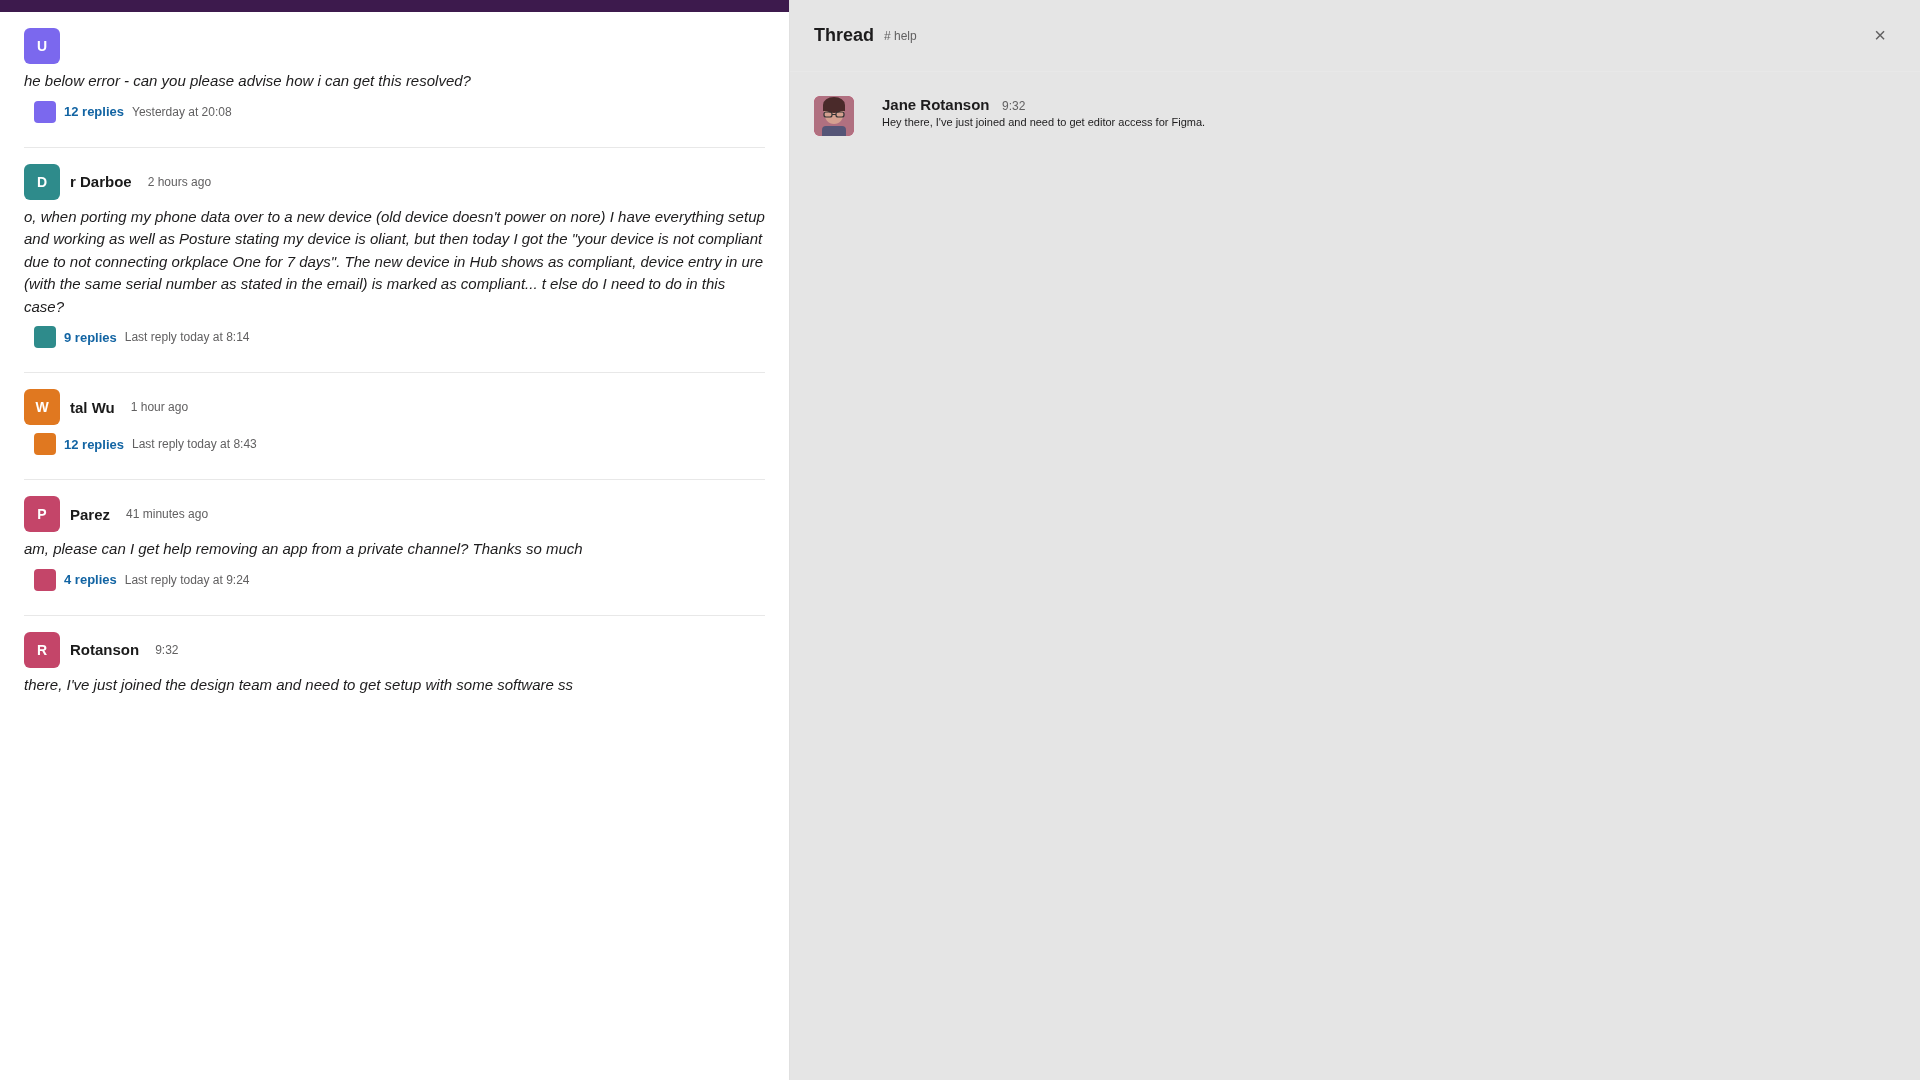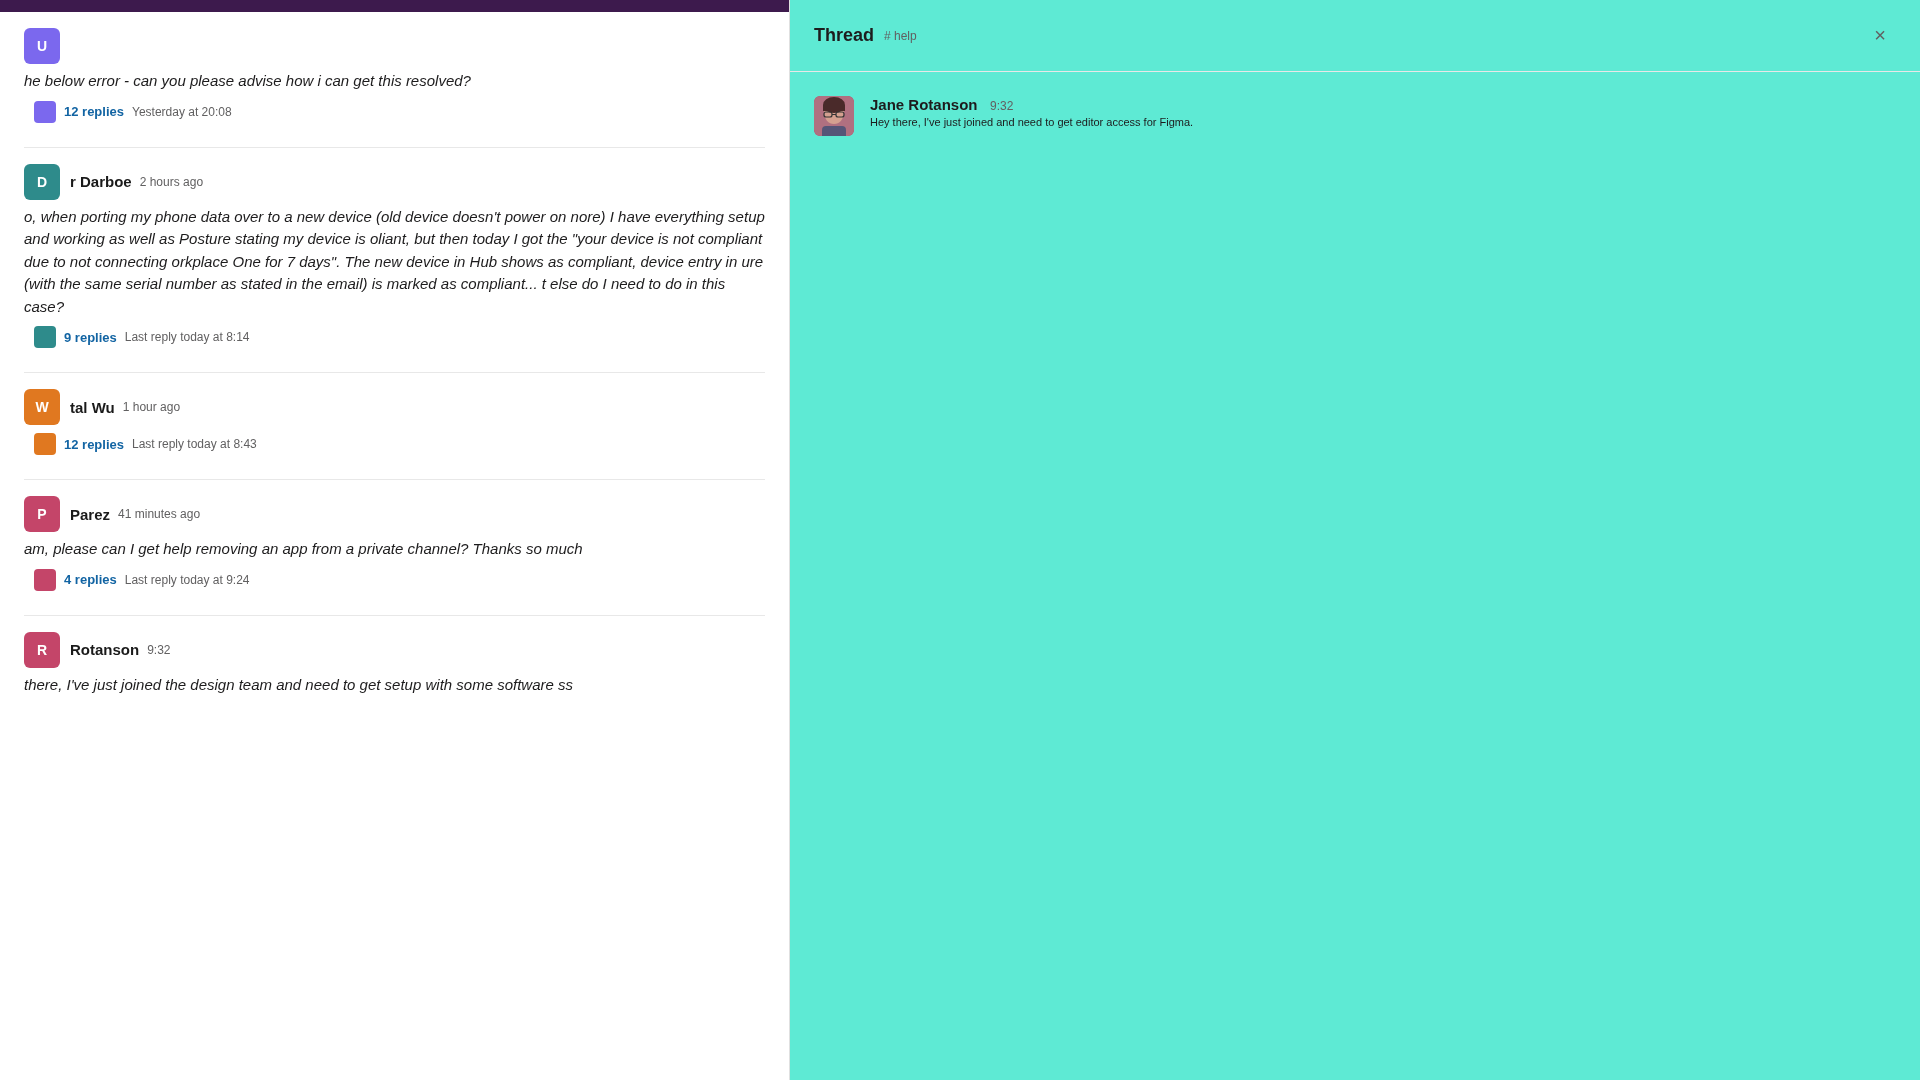--- a/index.html
+++ b/index.html
@@ -65,21 +65,21 @@
     
     .av-purple { background: #7B68EE; }
     .av-teal { background: #2e8b8b; }
     .av-orange { background: #e07820; }
     .av-pink { background: #c44569; }
 
     .sender-name {
       font-weight: 900;
       font-size: 15px;
       color: #1a1a1a;
-      margin-right: 8px;
+      margin-right: 16px;
     }
 
     .timestamp {
       font-size: 12px;
       color: #616061;
     }
 
     .message-text {
       font-size: 15px;
       color: #1d1c1d;
@@ -119,21 +119,21 @@
     .divider {
       height: 1px;
       background: #e8e8e8;
       margin: 16px 0;
     }
 
     
     .right-panel {
       flex: 1;
       height: 1080px;
-      background: #5eead4;
+      background: #e5e5e5;
       display: flex;
       flex-direction: column;
     }
 
     .thread-header {
       display: flex;
       align-items: center;
       padding: 16px 24px;
       border-bottom: 1px solid #e8e8e8;
       height: 72px;
@@ -164,21 +164,21 @@
       color: #616061;
     }
 
     .thread-content {
       padding: 24px;
       flex: 1;
     }
 
     .thread-message {
       display: flex;
-      gap: 16px;
+      gap: 28px;
     }
 
     .thread-avatar {
       width: 40px;
       height: 40px;
       border-radius: 6px;
       background: #c44569;
       flex-shrink: 0;
       display: flex;
       align-items: center;

